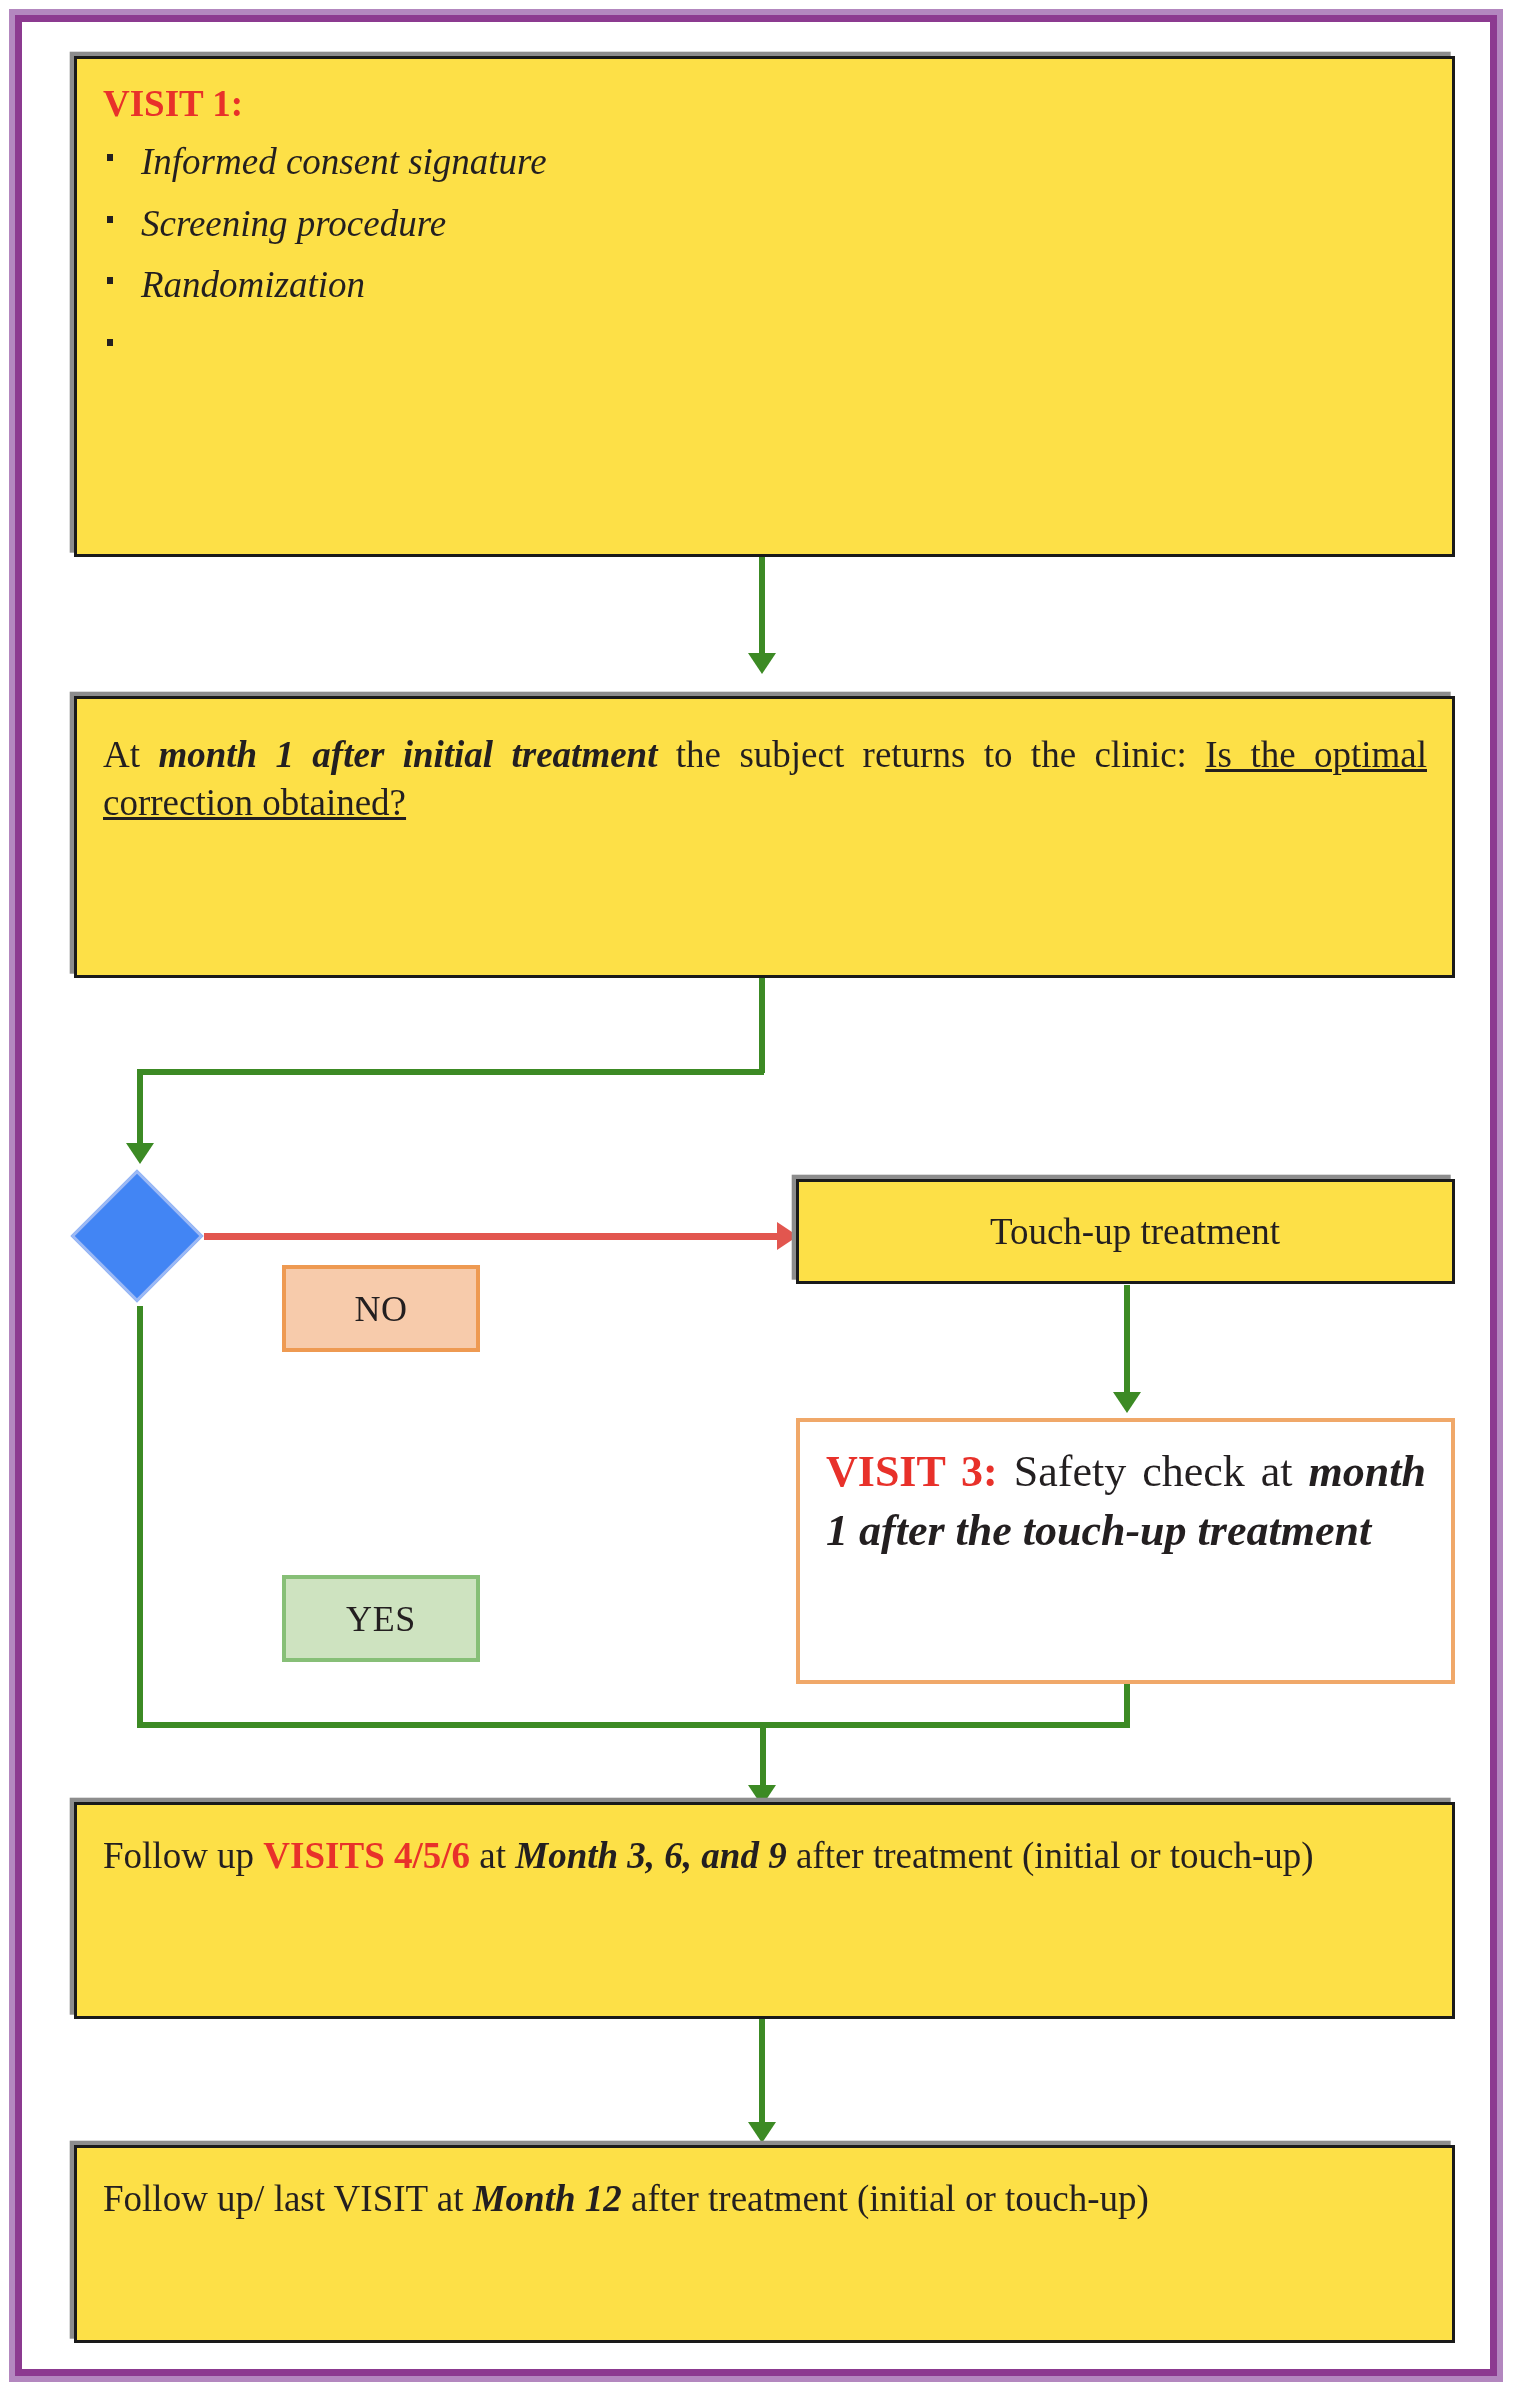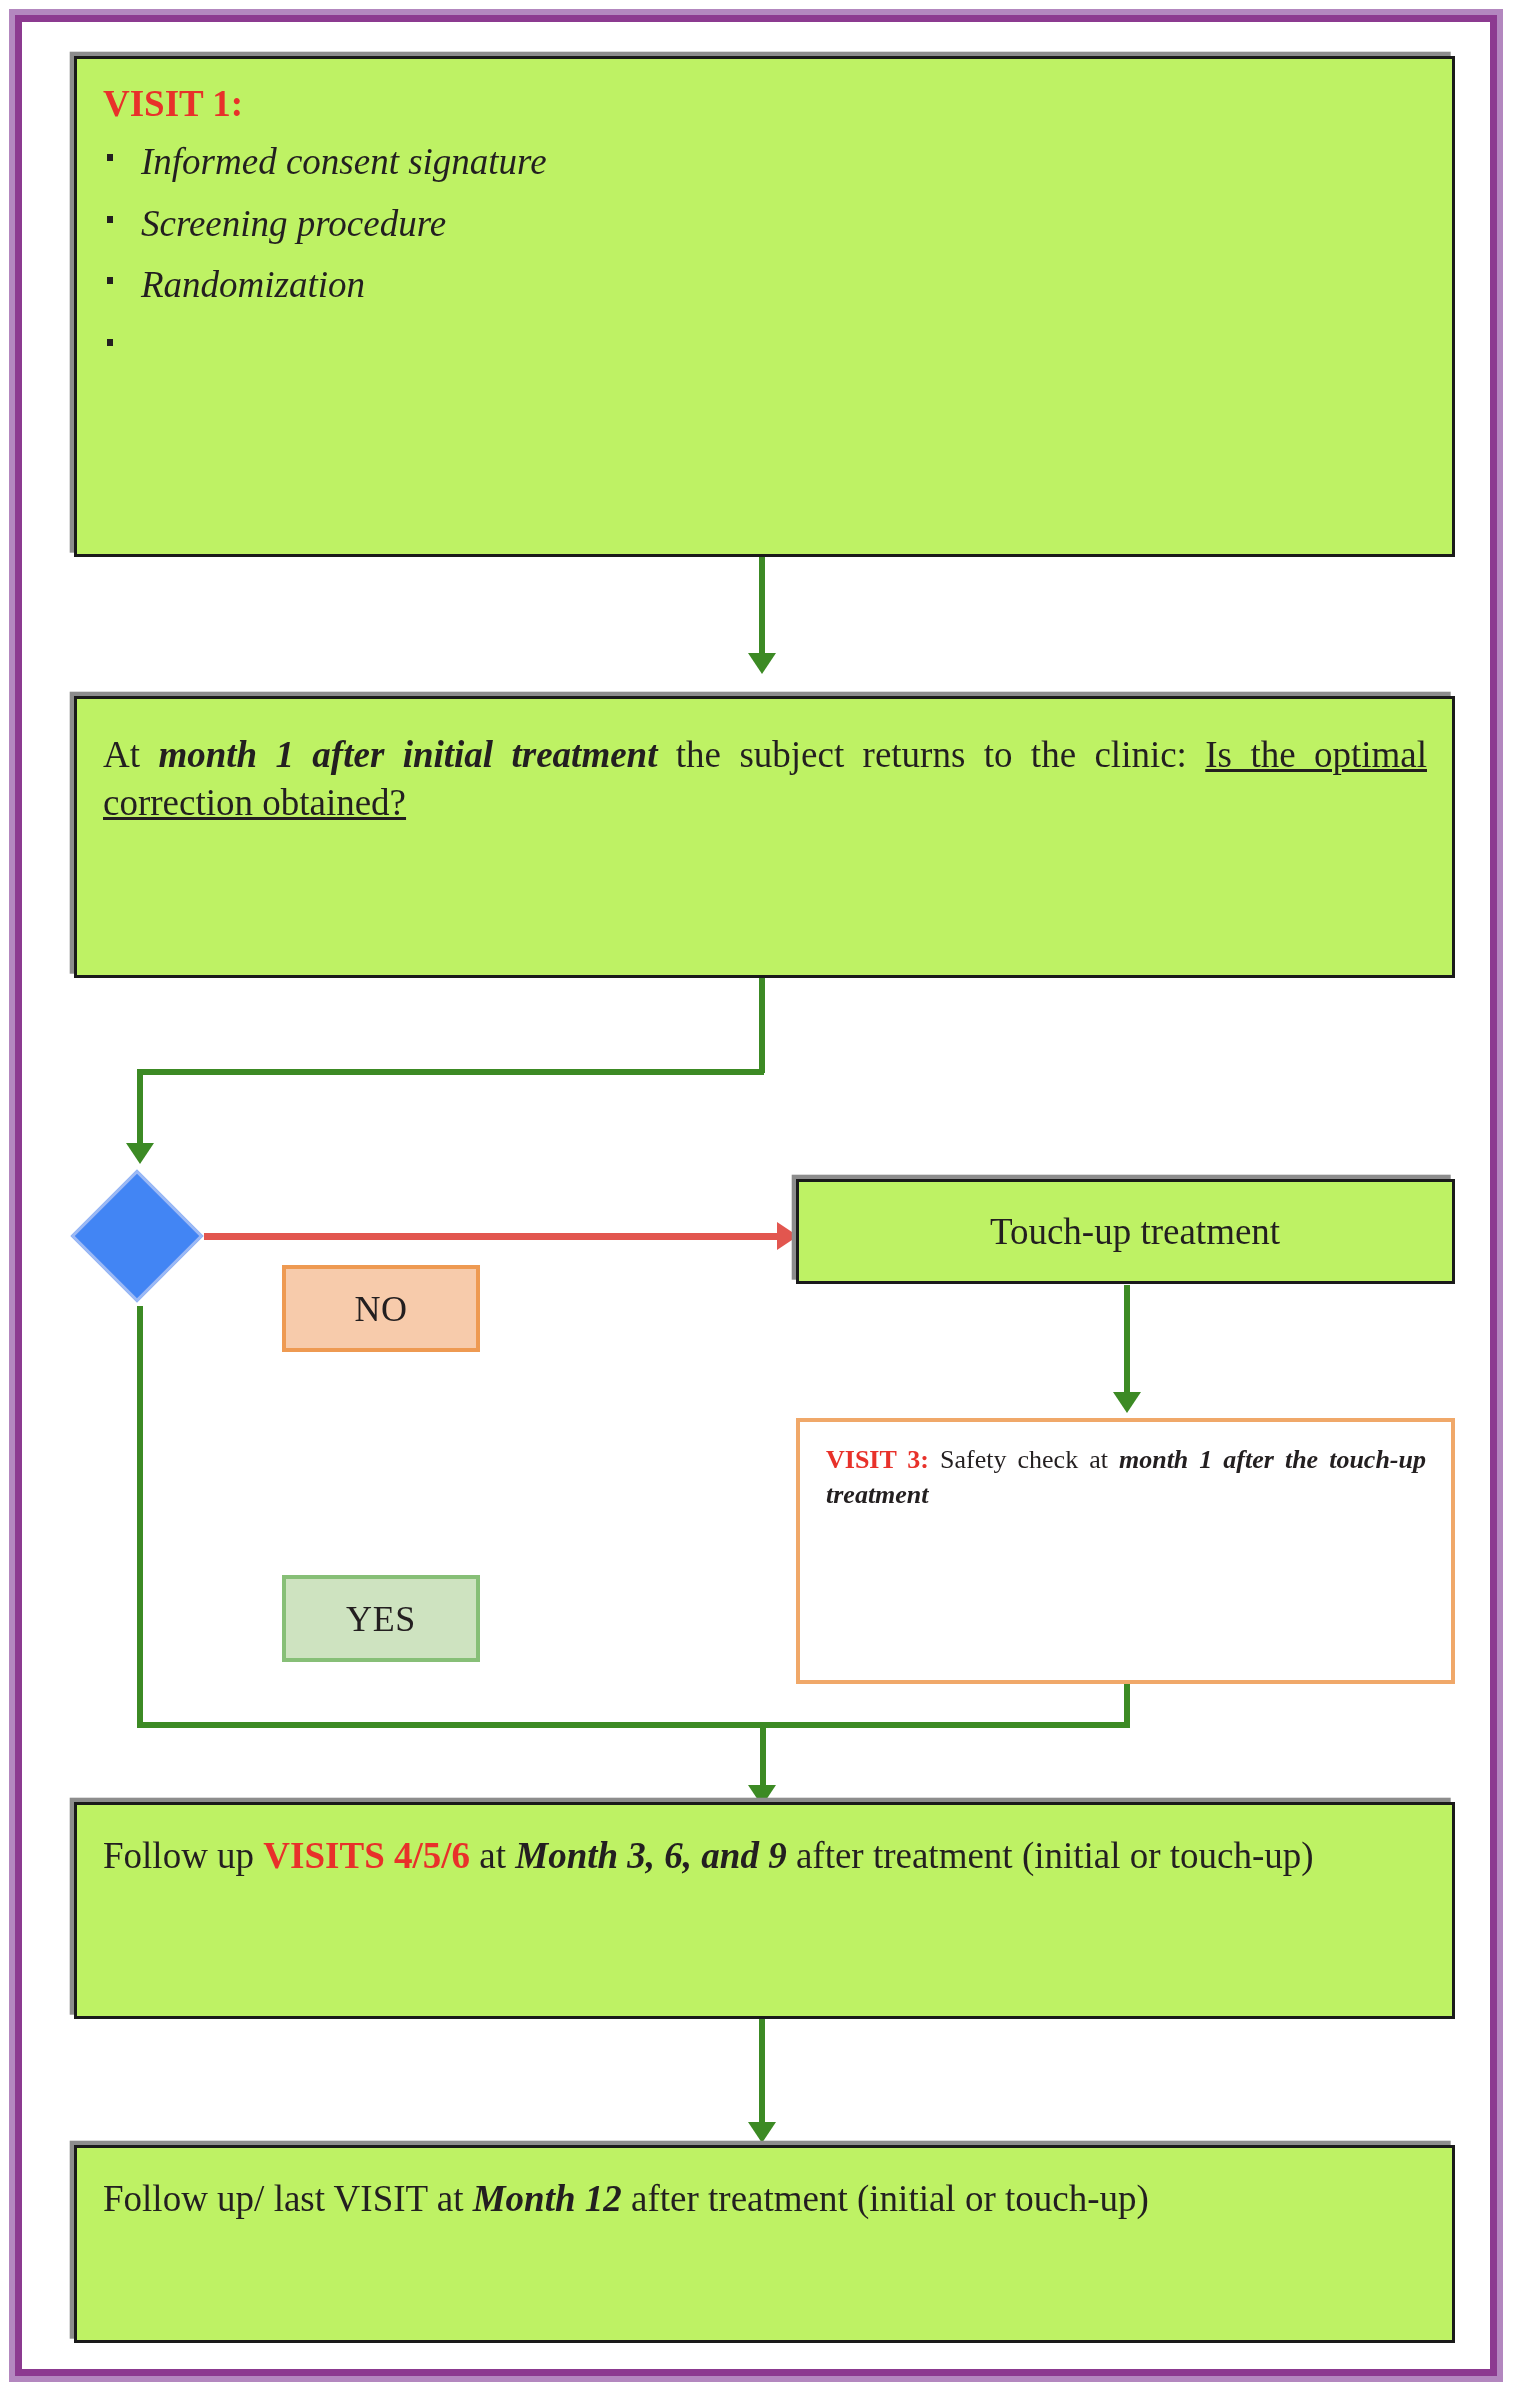--- a/index.html
+++ b/index.html
@@ -21,42 +21,42 @@
   #canvas{
     position:absolute; left:0; top:0;
     width:1529px; height:2401px;
     overflow:hidden;
   }
 
   
   .node{
     position:absolute;
     box-sizing:border-box;
-    background:#bef264;
+    background:#fde047;
     border:3.7px solid #1a1a1a;
     box-shadow:-4.3px -4.3px 0 0 #8d8d8d;
   }
   .node .body{
     padding:21px 25px 21px 26px;
     font-size:37px;
     line-height:1.30;
     color:#231f20;
     text-align:justify;
     text-justify:inter-word;
   }
   .node.plain .body{text-align:center;}
 
   
   .node.orange{
     border:4.3px solid #f0a869;
     box-shadow:none;
     background:#ffffff;
   }
   .node.orange .body{
-    font-size:26px;
+    font-size:44px;
     line-height:1.34;
     text-align:justify;
   }
 
   
   .visit-red{color:#e8312a; font-weight:bold;}
   .bi{font-weight:bold; font-style:italic;}
   .u{text-decoration:underline;}
 
   ul.bul{margin:10px 0 0 0; padding:0; list-style:none;font-style:italic;}

